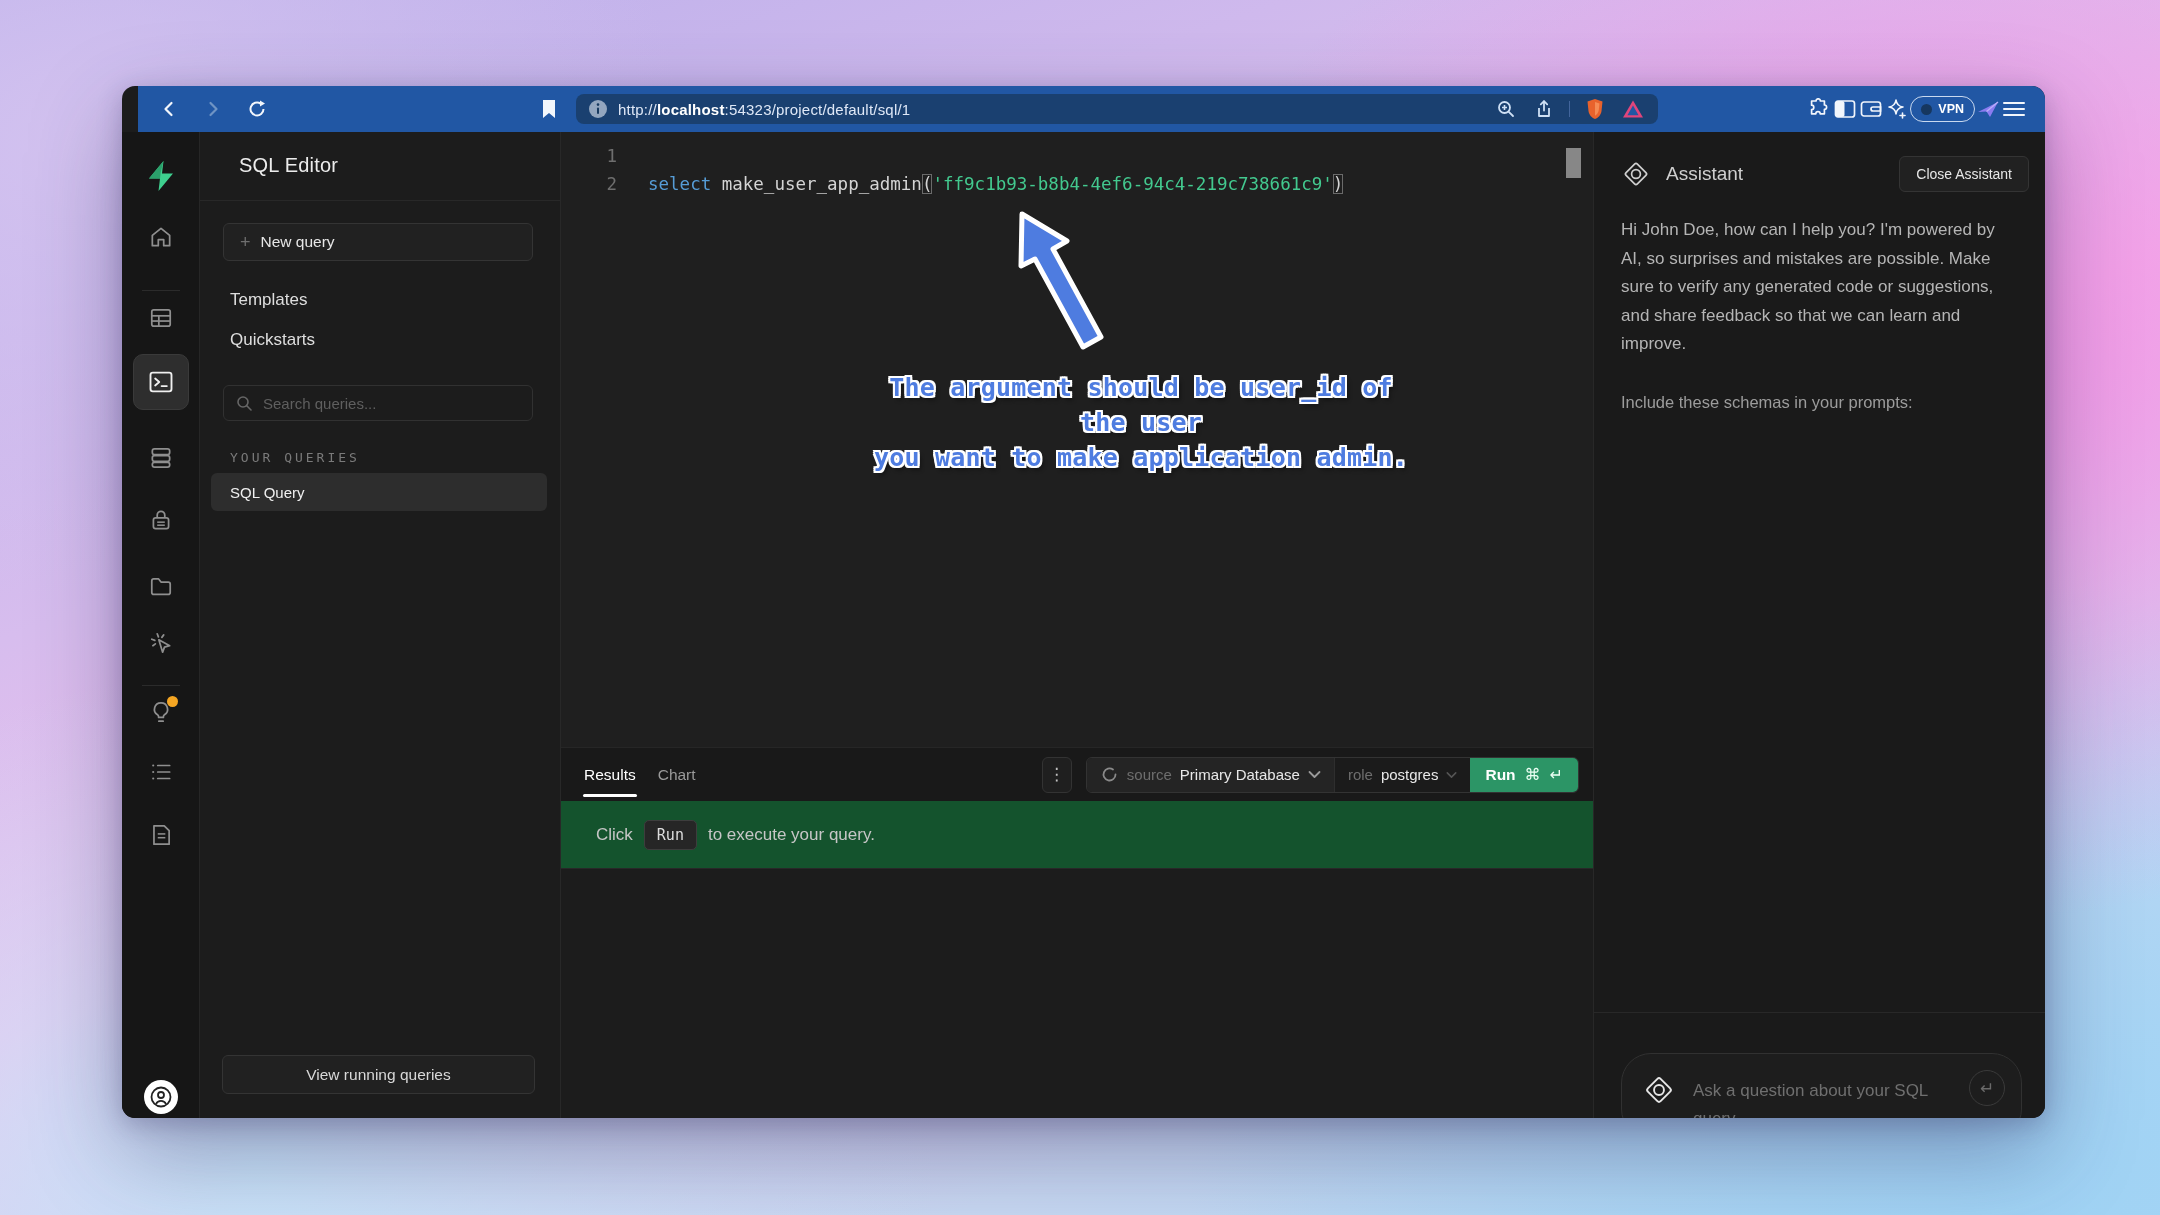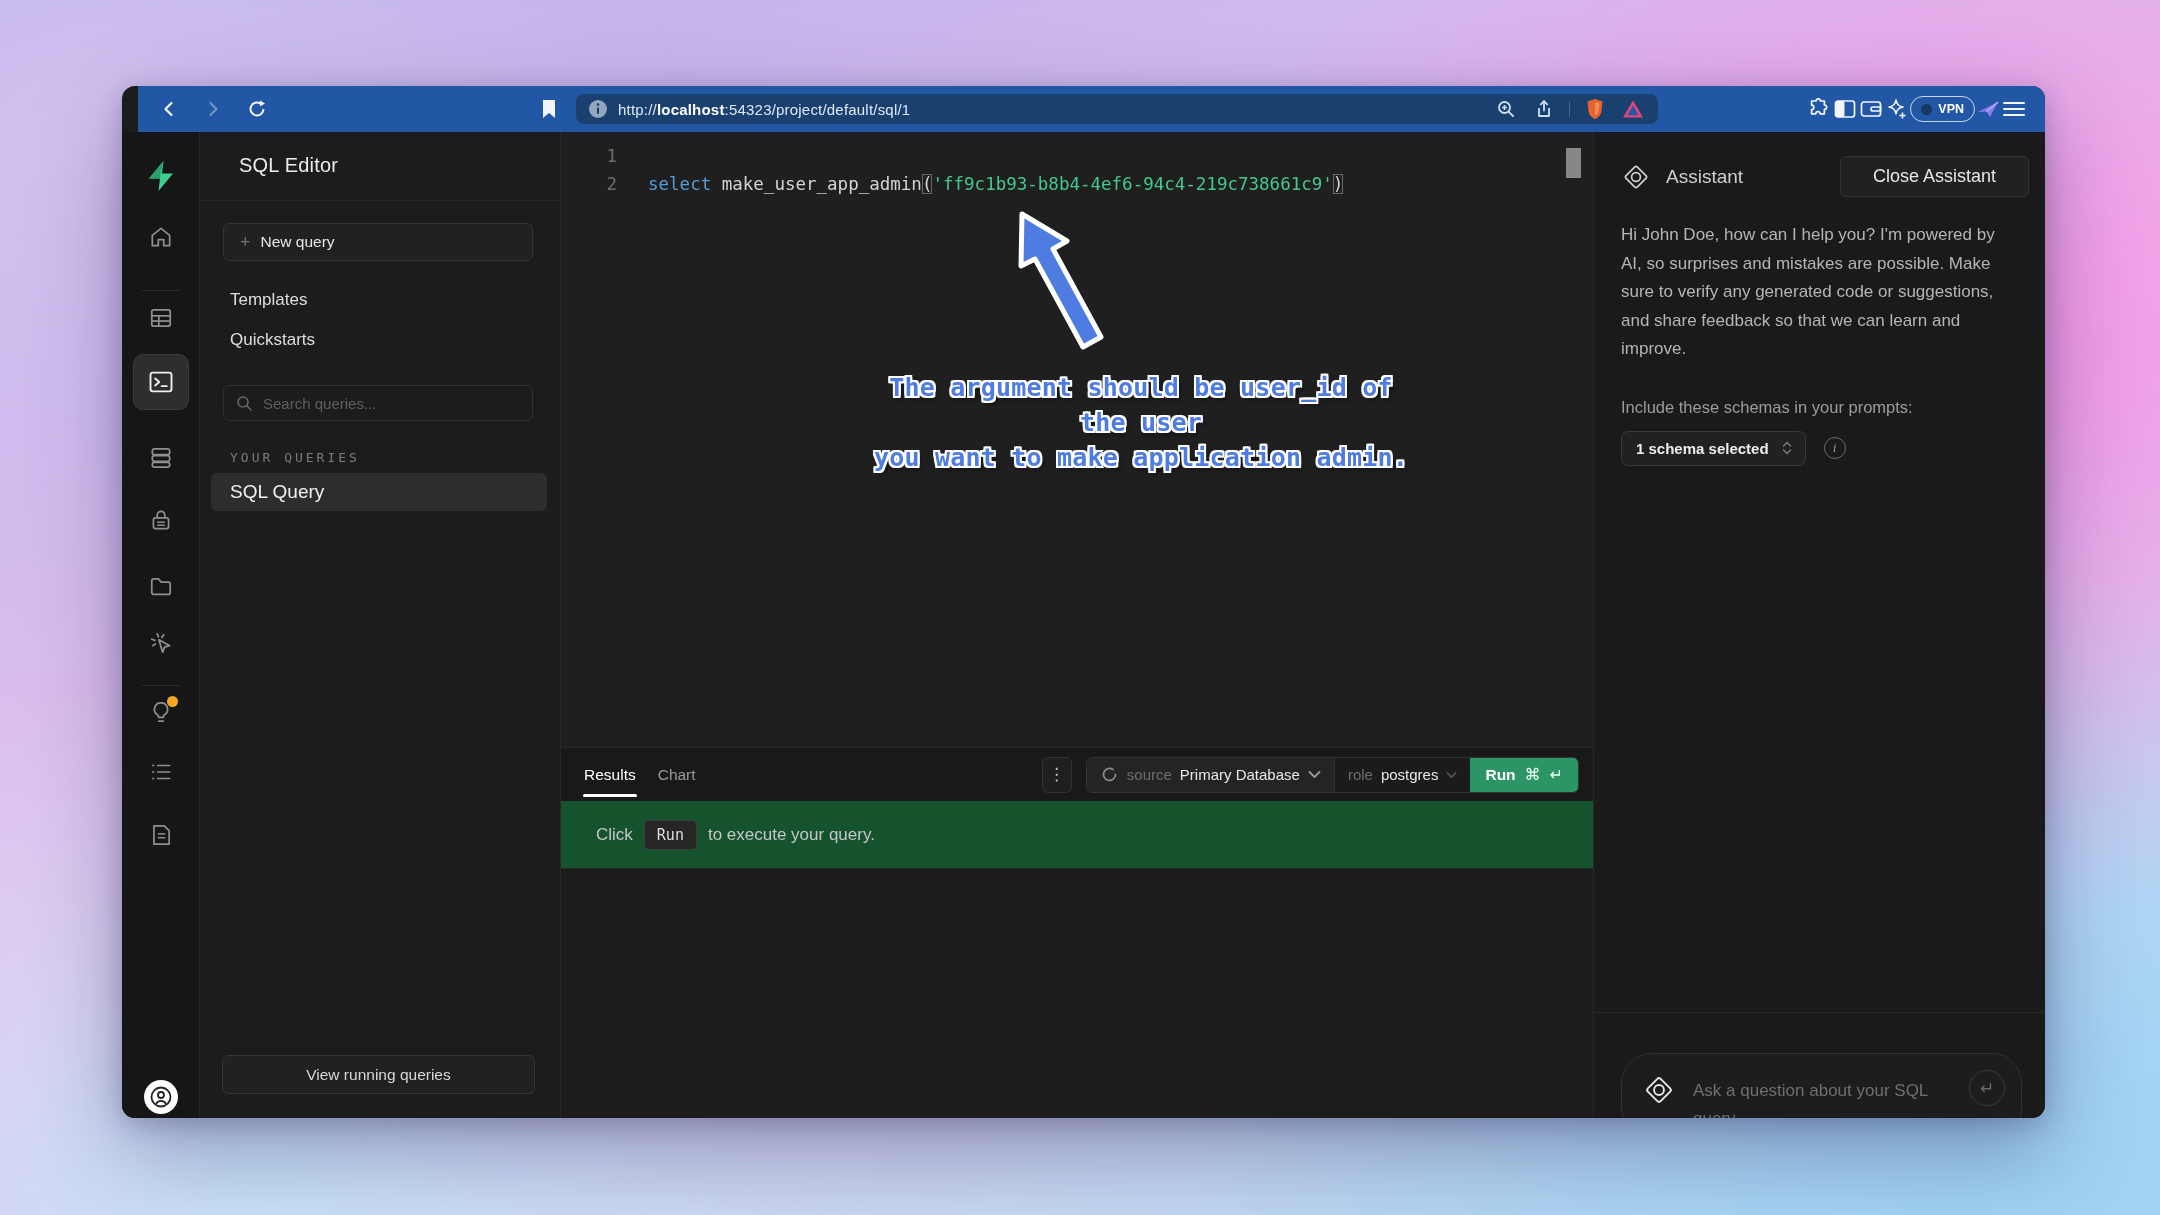--- a/index.html
+++ b/index.html
@@ -65,21 +65,21 @@
   .qn-new { position:absolute; left:23px; top:91px; width:310px; height:38px; justify-content:flex-start; padding-left:16px; }
   .qn-new .plus { color:#6f6f6f; font-size:18px; }
   .qn-link { position:absolute; left:30px; font-size:17px; color:#dedede; }
   .qn-search {
     position:absolute; left:23px; top:253px; width:310px; height:36px;
     border:1px solid #313131; border-radius:6px; display:flex; align-items:center; gap:10px; padding:0 12px; background:#1c1c1c;
   }
   .qn-search input { background:transparent; border:none; outline:none; color:#9a9a9a; font-size:15px; width:230px; font-family:"Liberation Sans",sans-serif; }
   .qn-search input::placeholder { color:#5f5f5f; }
   .qn-label { position:absolute; left:30px; top:318px; font-family:"DejaVu Sans Mono",monospace; font-size:13px; letter-spacing:3px; color:#7a7a7a; }
-  .qn-item { position:absolute; left:11px; top:341px; width:336px; height:38px; background:#2d2d2d; border-radius:6px; display:flex; align-items:center; padding-left:19px; color:#f0f0f0; font-size:19px; }
+  .qn-item { position:absolute; left:11px; top:341px; width:336px; height:38px; background:#2d2d2d; border-radius:6px; display:flex; align-items:center; padding-left:19px; color:#f0f0f0; font-size:15px; }
   .qn-running { position:absolute; left:22px; bottom:24px; width:313px; height:39px; font-size:15.5px; color:#d8d8d8; }
 
   
   .editorcol { flex:1; min-width:0; display:flex; flex-direction:column; background:#1c1c1c; }
   .codearea { position:relative; height:615px; flex:none; background:#1f1f1f; font-family:"DejaVu Sans Mono",monospace; font-size:17.5px; }
   .code-row { position:absolute; left:0; display:flex; align-items:center; height:28px; white-space:pre; }
   .ln { width:56px; text-align:right; color:#6e6e6e; flex:none; }
   .code-txt { margin-left:31px; display:flex; align-items:center; }
   .tok-kw { color:#569cd6; margin-right:10.5px; }
   .tok-fn { color:#d4d4d4; }
@@ -111,21 +111,21 @@
 
   
   .hintrow { flex:none; height:68px; background:#14532d; border-bottom:1px solid #282828; display:flex; align-items:center; gap:11px; padding-left:35px; color:#c6c6c6; font-size:17px; }
   kbd.run-kbd { font-family:"DejaVu Sans Mono",monospace; font-size:15px; color:#dddddd; background:#262626; border:1px solid #3d3d3d; border-radius:5px; padding:5px 12px; }
   .results-empty { flex:1; background:#1c1c1c; }
 
   
   .assistant { position:relative; width:452px; flex:none; background:#1a1a1a; border-left:1px solid #282828; display:flex; flex-direction:column; }
   .as-header { display:flex; align-items:center; padding:24px 16px 0 26px; }
   .as-title { margin-left:14px; font-size:19px; color:#cfcfcf; }
-  .as-close { margin-left:auto; padding:9px 32px; font-size:18px; height:auto; }
+  .as-close { margin-left:auto; padding:9px 16px; font-size:14px; height:auto; }
   .as-body { padding:24px 28px 0 27px; font-size:17px; line-height:28.5px; color:#b5b5b5; width:100%; }
   .as-schemas-label { padding:34px 14px 0 27px; font-size:16.5px; color:#9c9c9c; }
   .as-schemas-row { display:flex; align-items:center; gap:18px; padding:14px 0 0 27px; }
   .schema-select { display:flex; align-items:center; gap:12px; background:#212121; border:1px solid #3a3a3a; border-radius:7px; padding:8px 12px 8px 14px; color:#ececec; font-size:15px; font-weight:600; }
   .info-circ { width:22px; height:22px; border-radius:50%; border:1.5px solid #6a6a6a; color:#9a9a9a; font-size:13px; display:flex; align-items:center; justify-content:center; font-family:"Liberation Serif",serif; font-style:italic; }
   .as-spacer { flex:1; }
   .as-footer { flex:none; height:106px; border-top:1px solid #282828; padding:40px 23px 0 27px; }
   .ask-pill { position:relative; height:86px; border:1px solid #313131; background:#1d1d1d; border-radius:30px; display:flex; padding:16px 16px 0 19px; }
   .ask-text { margin:7px 0 0 16px; width:286px; font-size:17px; line-height:28px; color:#6f6f6f; }
   .enter-circ { position:absolute; right:16px; top:16px; width:36px; height:36px; border-radius:50%; border:1px solid #3a3a3a; color:#6a6a6a; display:flex; align-items:center; justify-content:center; font-size:17px; }
@@ -436,32 +436,20 @@
         <div class="as-header">
           <svg width="32" height="32" viewBox="0 0 32 32">
               <rect x="8" y="8" width="16" height="16" rx="2" transform="rotate(45 16 16)" fill="none" stroke="#cfcfcf" stroke-width="1.7"></rect>
               <circle cx="16" cy="16" r="4.4" fill="none" stroke="#cfcfcf" stroke-width="1.7"></circle>
             </svg>
           <span class="as-title">Assistant</span>
           <div class="btn as-close">Close Assistant</div>
         </div>
         <p class="as-body">Hi John Doe, how can I help you? I'm powered by AI, so surprises and mistakes are possible. Make sure to verify any generated code or suggestions, and share feedback so that we can learn and improve.</p>
         <div class="as-schemas-label">Include these schemas in your prompts:</div>
-        <div class="as-schemas-row">
-          <div class="schema-select">
-            <span>1 schema selected</span>
-            <svg width="12" height="16" viewBox="0 0 12 16">
-                <polyline points="2.5,6 6,2.5 9.5,6" fill="none" stroke="#707070" stroke-width="1.7" stroke-linecap="round" stroke-linejoin="round"></polyline>
-                <polyline points="2.5,10 6,13.5 9.5,10" fill="none" stroke="#707070" stroke-width="1.7" stroke-linecap="round" stroke-linejoin="round"></polyline>
-              </svg>
-          </div>
-          <div class="info-circ">
-              <span>i</span>
-            </div>
-        </div>
         <div class="as-spacer"></div>
         <div class="as-footer">
           <div class="ask-pill">
             <svg width="36" height="36" viewBox="0 0 32 32" style="margin-top:2px;">
                 <rect x="8" y="8" width="16" height="16" rx="2" transform="rotate(45 16 16)" fill="none" stroke="#e6e6e6" stroke-width="1.7"></rect>
                 <circle cx="16" cy="16" r="4.4" fill="none" stroke="#e6e6e6" stroke-width="1.7"></circle>
               </svg>
             <div class="ask-text">Ask a question about your SQL query...</div>
             <div class="enter-circ">
                 <span>↵</span>

